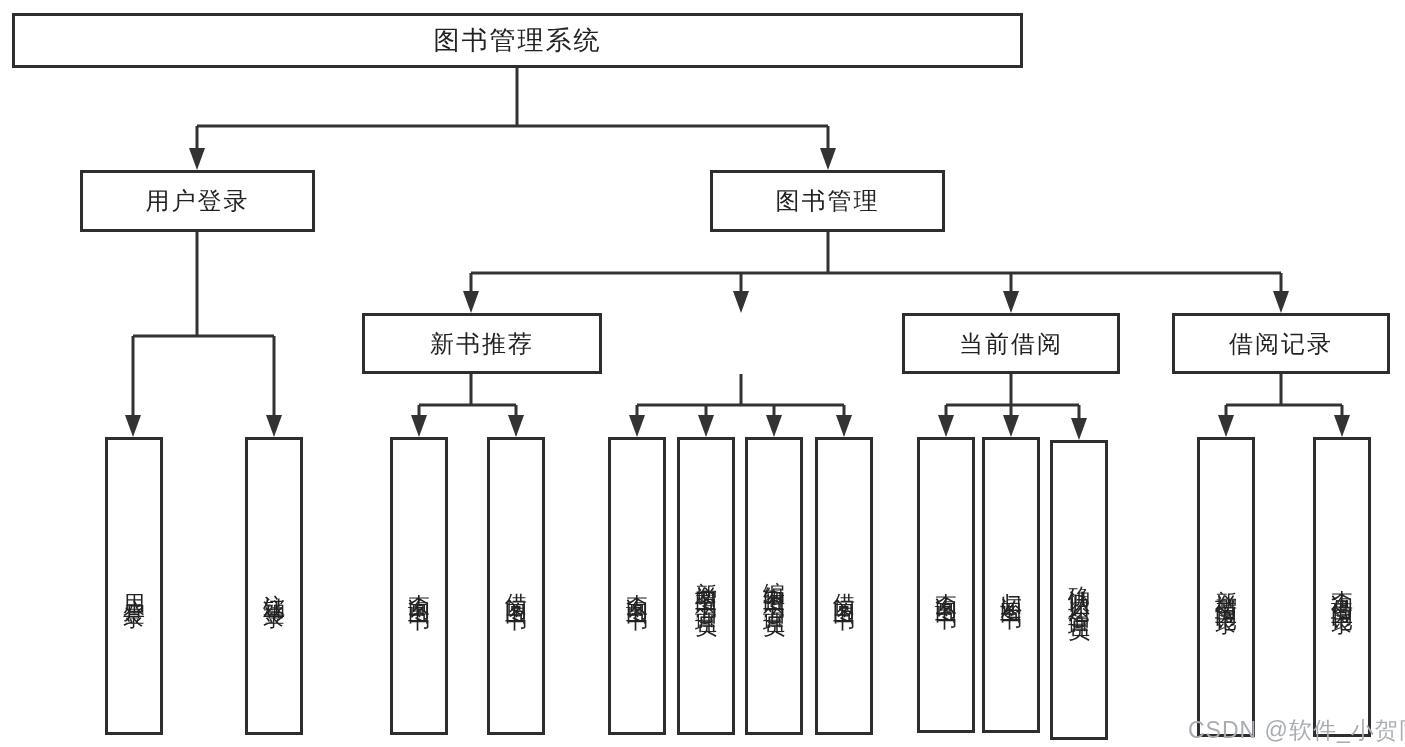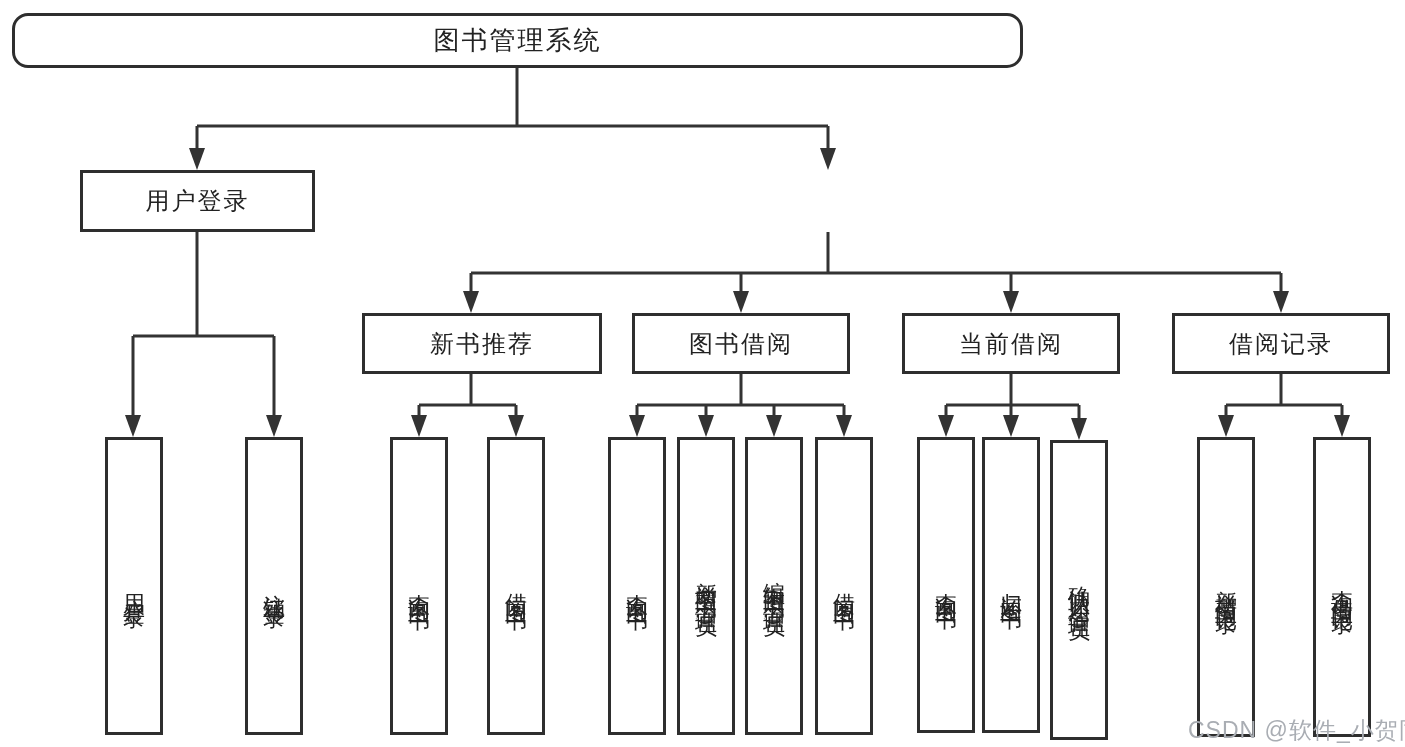--- a/index.html
+++ b/index.html
@@ -23,21 +23,21 @@
   .node{
     position:absolute;
     box-sizing:border-box;
     border:3px solid var(--box-border);
     background:#ffffff;
     display:flex;align-items:center;justify-content:center;
     color:var(--text);
     text-align:center;
   }
   .h-node{font-size:24px;letter-spacing:2px;white-space:nowrap;}
-  .root-node{font-size:26px;border-radius:16px;}
+  .root-node{font-size:26px;}
   .v-node{
     writing-mode:vertical-rl;
     font-size:22px;
     letter-spacing:5px;
     line-height:1;
     padding:6px 0;
   }
   .watermark{
     position:absolute;
     left:1188px;top:715px;
@@ -98,23 +98,23 @@
     <g>
       <path d="M1281,374 V405 M1226,405 H1342 M1226,405 V417 M1342,405 V417"></path>
       <polygon points="1218,415 1234,415 1226,437"></polygon>
       <polygon points="1334,415 1350,415 1342,437"></polygon>
     </g>
   </svg>
 
   <div class="node h-node root-node" style="left:12px;top:13px;width:1011px;height:55px">图书管理系统</div>
 
   <div class="node h-node" style="left:80px;top:170px;width:235px;height:62px">用户登录</div>
+  <div class="node h-node" style="left:710px;top:170px;width:235px;height:62px">图书管理</div>
 
   <div class="node h-node" style="left:362px;top:313px;width:240px;height:61px">新书推荐</div>
-  <div class="node h-node" style="left:632px;top:313px;width:218px;height:61px">图书借阅</div>
   <div class="node h-node" style="left:902px;top:313px;width:218px;height:61px">当前借阅</div>
   <div class="node h-node" style="left:1172px;top:313px;width:218px;height:61px">借阅记录</div>
 
   <div class="node v-node" style="left:105px;top:437px;width:58px;height:298px">用户登录</div>
   <div class="node v-node" style="left:245px;top:437px;width:58px;height:298px">注销登录</div>
 
   <div class="node v-node" style="left:390px;top:437px;width:58px;height:298px">查询图书</div>
   <div class="node v-node" style="left:487px;top:437px;width:58px;height:298px">借阅图书</div>
 
   <div class="node v-node" style="left:608px;top:437px;width:58px;height:298px">查询图书</div>

